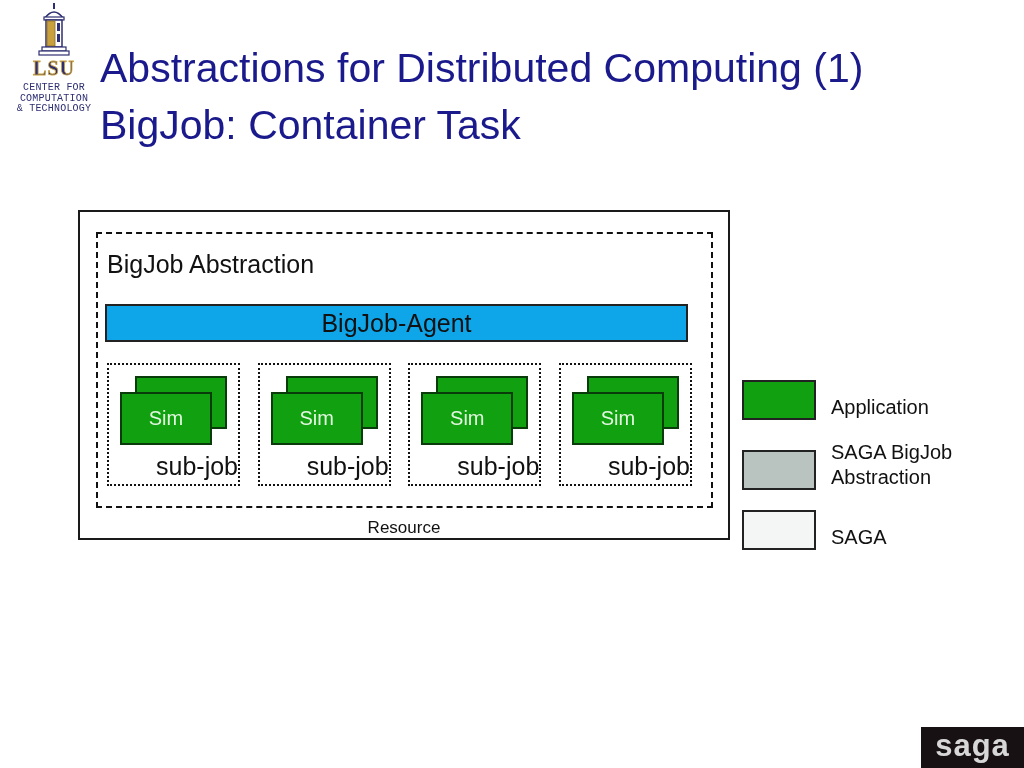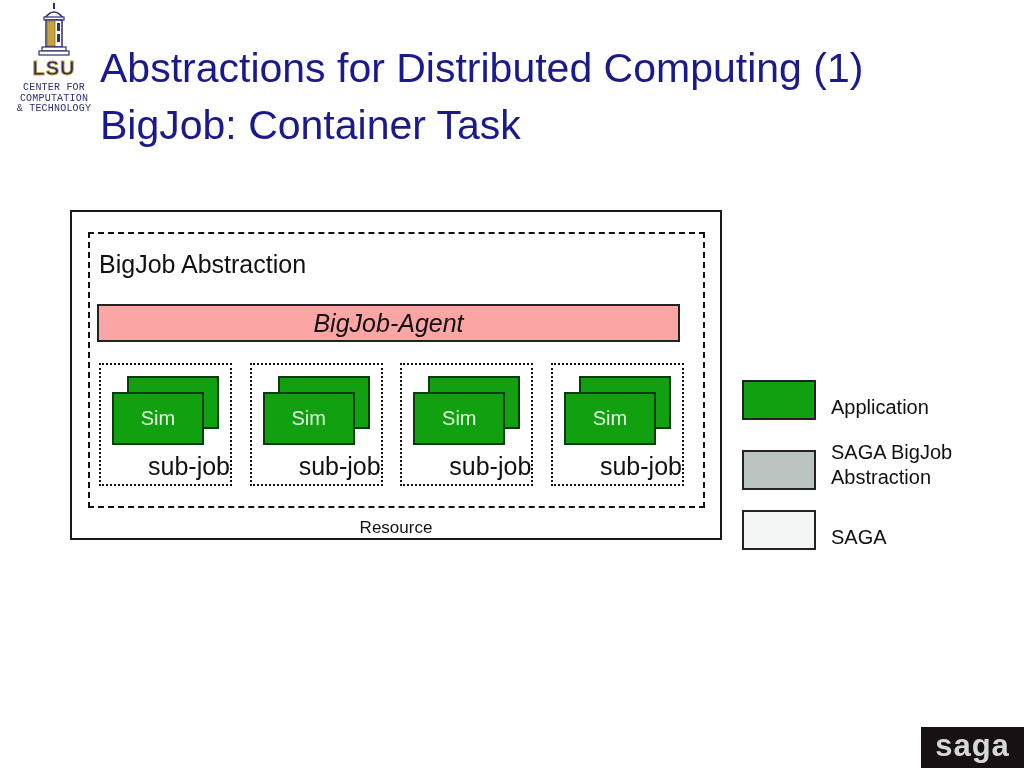--- a/index.html
+++ b/index.html
@@ -28,21 +28,21 @@
 
   
   .title {
     position: absolute; left: 100px; top: 40px; width: 884px;
     font-size: 41px; line-height: 57px;
     font-weight: normal;
   }
 
   
   .outer-box {
-    position: absolute; left: 70px; top: 210px;
+    position: absolute; left: 78px; top: 210px;
     width: 648px; height: 326px;
     border: 2px solid #1a1a1a;
     background: #fff;
   }
   .dashed-box {
     position: absolute; left: 16px; top: 20px;
     width: 613px; height: 272px;
     border: 2px dashed #111;
   }
   .abstraction-label {
@@ -110,36 +110,36 @@
     <rect x="22" y="0" width="2" height="6" fill="#2e2e72"></rect>
     <path d="M14 15 Q23 3 32 15 Z" fill="#ffffff" stroke="#2e2e72" stroke-width="1.5"></path>
     <rect x="13" y="14" width="20" height="3" fill="#ffffff" stroke="#2e2e72" stroke-width="1.2"></rect>
     <rect x="15" y="17" width="16" height="27" fill="#ffffff" stroke="#2e2e72" stroke-width="1.5"></rect>
     <rect x="16" y="18" width="8" height="25" fill="#c8a13e" stroke="#8a6d20" stroke-width="0.8"></rect>
     <rect x="26" y="20" width="3" height="8" fill="#2e2e72"></rect>
     <rect x="26" y="31" width="3" height="8" fill="#2e2e72"></rect>
     <rect x="11" y="44" width="24" height="4" fill="#ffffff" stroke="#2e2e72" stroke-width="1.2"></rect>
     <rect x="8" y="48" width="30" height="4" fill="#ffffff" stroke="#2e2e72" stroke-width="1.2"></rect>
   </svg>
-  <div class="lsu" style="color: rgb(46, 46, 114);">LSU</div>
+  <div class="lsu" style="color: rgb(46, 46, 114); font-family: Liberation Serif, serif;">LSU</div>
   <div class="org" style="color: rgb(46, 46, 114);">
     <div>CENTER FOR COMPUTATION</div>
     <div>&amp; TECHNOLOGY</div>
   </div>
 </div>
 
 <div class="title" style="color: rgb(26, 26, 140);">
   <div>Abstractions for Distributed Computing (1)</div>
   <div>BigJob: Container Task</div>
 </div>
 
 <div class="outer-box">
   <div class="dashed-box">
     <div class="abstraction-label">BigJob Abstraction</div>
-    <div class="agent-bar" style="background: #fca5a5; font-style: italic;">BigJob-Agent</div>
+    <div class="agent-bar" style="background: #0ea5e9;">BigJob-Agent</div>
     <div class="subjob-row">
 
       <div class="subjob">
         <div class="sim-back" style="background: rgb(16, 160, 16);"></div>
         <div class="sim-front" style="background: rgb(16, 160, 16); color: rgb(228, 247, 224);">Sim</div>
         <div class="subjob-label">sub-job</div>
       </div>
 
       <div class="subjob">
         <div class="sim-back" style="background: rgb(16, 160, 16);"></div>

